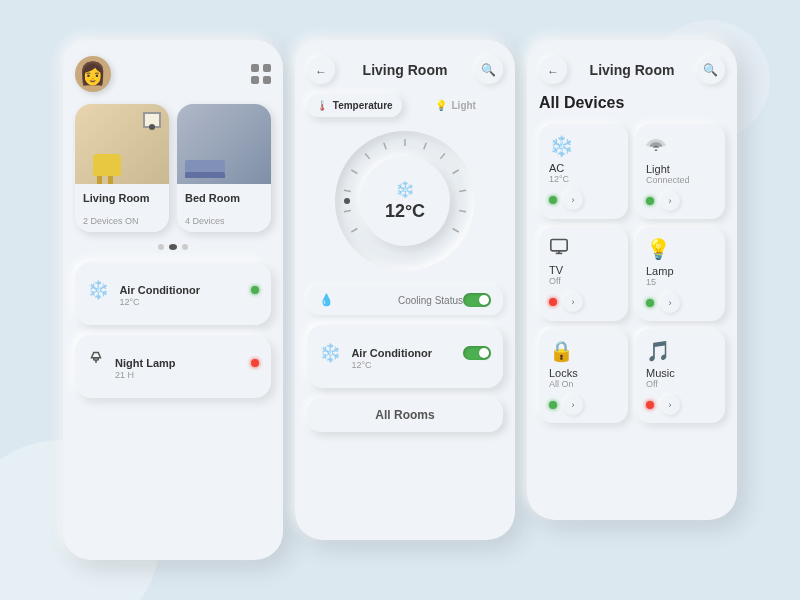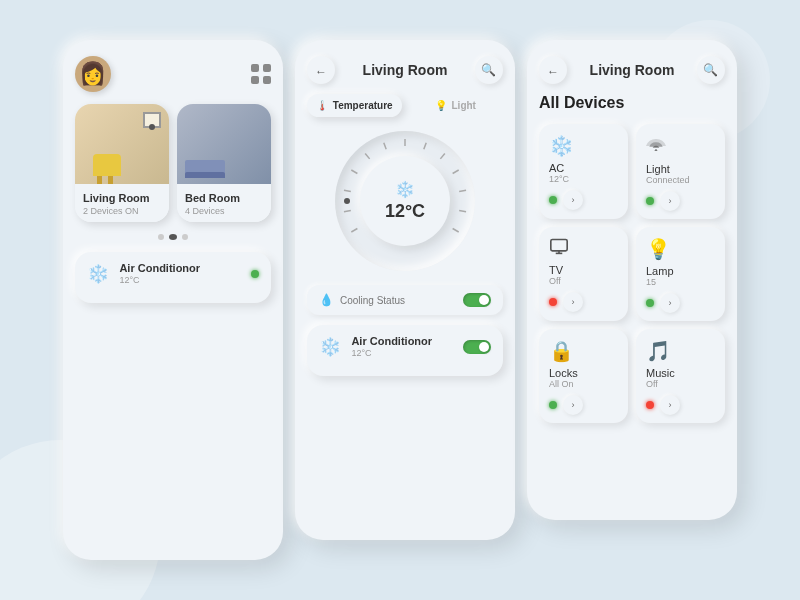--- a/index.html
+++ b/index.html
@@ -109,35 +109,35 @@
     .room-illustration {
       width: 100%; height: 100%;
       position: relative;
     }
 
     .room-card-info {
       background: #f0f4f8;
       padding: 8px 8px 6px;
     }
     .room-card-info .room-name { font-size: 11px; font-weight: 700; color: #333; }
-    .room-card-info .room-sub { font-size: 9px; color: #999; margin-top: 2px; }
+    .room-card-info .room-sub { font-size: 9px; color: #999; margin-top: 12px; }
 
     .carousel-dots {
       display: flex; justify-content: center; gap: 5px; margin: 6px 0 12px;
     }
     .dot { width: 6px; height: 6px; border-radius: 50%; background: #ccc; }
     .dot.active { background: #555; width: 8px; }
 
     .device-item {
       display: flex;
       align-items: center;
       margin-bottom: 8px;
     }
     .device-icon { font-size: 18px; margin-right: 10px; color: #555; }
-    .device-info { flex: 1; }
+    .device-info { flex: 1; margin-top: 12px; }
     .device-name { font-size: 11px; font-weight: 600; color: #333; }
     .device-sub { font-size: 9px; color: #999; margin-top: 1px; }
     .status-dot { width: 8px; height: 8px; border-radius: 50%; }
     .status-green { background: #4caf50; box-shadow: 0 0 4px #4caf50; }
     .status-red { background: #f44336; box-shadow: 0 0 4px #f44336; }
 
     
     .nav-row {
       display: flex;
       align-items: center;
@@ -205,21 +205,21 @@
 
     .cooling-status {
       display: flex;
       align-items: center;
       margin-bottom: 10px;
       padding: 8px 12px;
       background: #f0f4f8;
       border-radius: 12px;
       box-shadow: 2px 2px 6px rgba(0,0,0,0.08), -1px -1px 4px rgba(255,255,255,0.9);
     }
-    .cooling-label { font-size: 10px; color: #777; flex: 1; }
+    .cooling-label { font-size: 10px; color: #777; flex: 1; text-align: right; }
     .toggle {
       width: 28px; height: 14px;
       border-radius: 7px;
       background: #4caf50;
       position: relative;
       box-shadow: inset 1px 1px 3px rgba(0,0,0,0.2);
     }
     .toggle-knob {
       position: absolute;
       right: 2px; top: 2px;
@@ -350,20 +350,36 @@
       <div class="device-item">
         <div class="device-icon">❄️</div>
         <div class="device-info">
           <div class="device-name">Air Conditionor</div>
           <div class="device-sub">12°C</div>
         </div>
         <div class="status-dot status-green"></div>
       </div>
     </div>
 
+    <div class="neo-card">
+      <div class="device-item">
+        <div class="device-icon" style="font-size:18px;">
+          <svg width="18" height="18" viewBox="0 0 24 24" fill="none" stroke="#555" stroke-width="2">
+            <path d="M9 2L15 2L18 9H6L9 2Z"></path>
+            <rect x="9" y="9" width="6" height="3" rx="1"></rect>
+            <line x1="12" y1="12" x2="12" y2="16"></line>
+          </svg>
+        </div>
+        <div class="device-info">
+          <div class="device-name">Night Lamp</div>
+          <div class="device-sub">21 H</div>
+        </div>
+        <div class="status-dot status-red"></div>
+      </div>
+    </div>
   </div>
 
   <div class="phone phone-2">
 
     <div class="nav-row">
       <div class="icon-btn">←</div>
       <div class="nav-title">Living Room</div>
       <div class="icon-btn">🔍</div>
     </div>
 
@@ -422,20 +438,21 @@
         <div class="device-info">
           <div class="device-name">Air Conditionor</div>
           <div class="device-sub">12°C</div>
         </div>
         <div class="toggle">
           <div class="toggle-knob"></div>
         </div>
       </div>
     </div>
 
+    <div class="all-rooms-btn">All Rooms</div>
   </div>
 
   <div class="phone phone-3">
 
     <div class="nav-row">
       <div class="icon-btn">←</div>
       <div class="nav-title">Living Room</div>
       <div class="search-icon-circle">🔍</div>
     </div>
 

